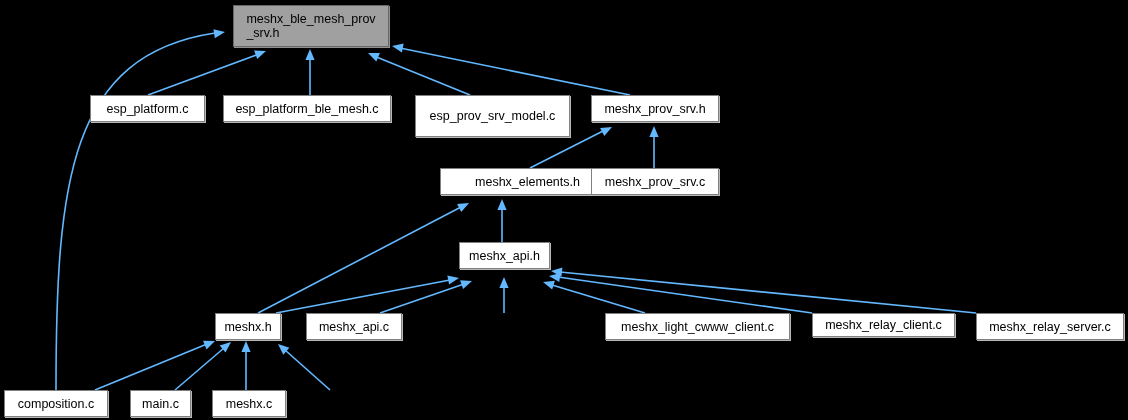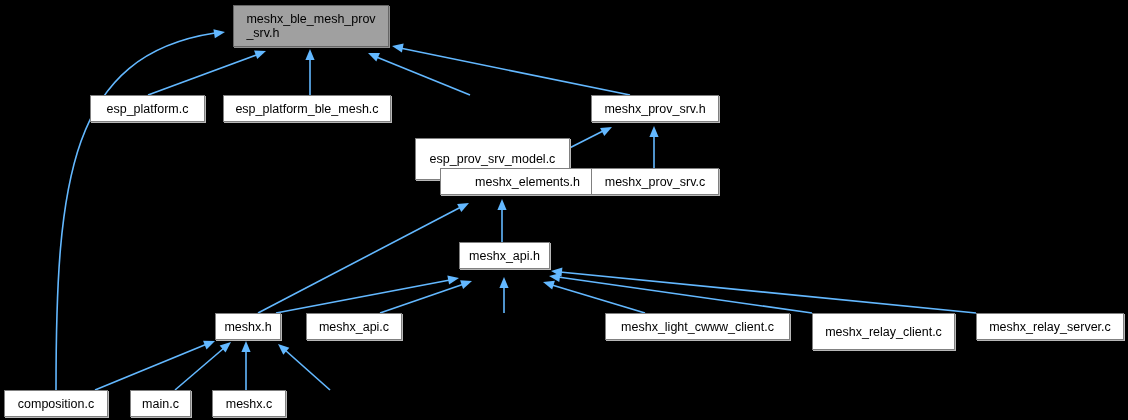--- a/index.html
+++ b/index.html
@@ -95,26 +95,26 @@
       <polygon points="0,0 -11,-4.6 -11,4.6" class="edge-head" fill="#63b8ff" transform="translate(231,342) rotate(-40)"></polygon>
       <path d="M 246 390 L 246 350" class="edge-line" stroke="#63b8ff"></path>
       <polygon points="0,0 -11,-4.6 -11,4.6" class="edge-head" fill="#63b8ff" transform="translate(246,341) rotate(-90)"></polygon>
       <path d="M 330 390 L 285 350" class="edge-line" stroke="#63b8ff"></path>
       <polygon points="0,0 -11,-4.6 -11,4.6" class="edge-head" fill="#63b8ff" transform="translate(278,344) rotate(221)"></polygon>
     </svg>
 <div class="node-box root" style="left: 233px; top: 5px; width: 156px; height: 42px;">meshx_ble_mesh_prov
 _srv.h</div>
     <div class="node-box" style="left: 90px; top: 95px; width: 115px; height: 27px;">esp_platform.c</div>
     <div class="node-box" style="left: 223px; top: 95px; width: 168px; height: 27px;">esp_platform_ble_mesh.c</div>
-    <div class="node-box" style="left: 415px; top: 95px; width: 155px; height: 42px; margin-top: 43px;">esp_prov_srv_model.c</div>
+    <div class="node-box" style="left: 415px; top: 95px; width: 155px; height: 42px;">esp_prov_srv_model.c</div>
     <div class="node-box" style="left: 591px; top: 95px; width: 128px; height: 27px;">meshx_prov_srv.h</div>
     <div class="node-box" style="left: 440px; top: 168px; width: 153px; height: 27px; padding-left: 22px;">meshx_elements.h</div>
     <div class="node-box" style="left: 591px; top: 168px; width: 128px; height: 27px;">meshx_prov_srv.c</div>
     <div class="node-box" style="left: 459px; top: 242px; width: 91px; height: 27px;">meshx_api.h</div>
     <div class="node-box" style="left: 215px; top: 313px; width: 66px; height: 27px;">meshx.h</div>
     <div class="node-box" style="left: 306px; top: 313px; width: 96px; height: 27px;">meshx_api.c</div>
     <div class="node-box" style="left: 605px; top: 313px; width: 185px; height: 27px;">meshx_light_cwww_client.c</div>
-    <div class="node-box" style="left: 812px; top: 313px; width: 143px; height: 37px;">meshx_relay_client.c</div>
+    <div class="node-box" style="left: 812px; top: 313px; width: 143px; height: 24px;">meshx_relay_client.c</div>
     <div class="node-box" style="left: 976px; top: 313px; width: 148px; height: 27px;">meshx_relay_server.c</div>
     <div class="node-box" style="left: 4px; top: 390px; width: 104px; height: 27px;">composition.c</div>
     <div class="node-box" style="left: 130px; top: 390px; width: 61px; height: 27px;">main.c</div>
     <div class="node-box" style="left: 212px; top: 390px; width: 74px; height: 27px;">meshx.c</div>
   </div>
 
 </body></html>

